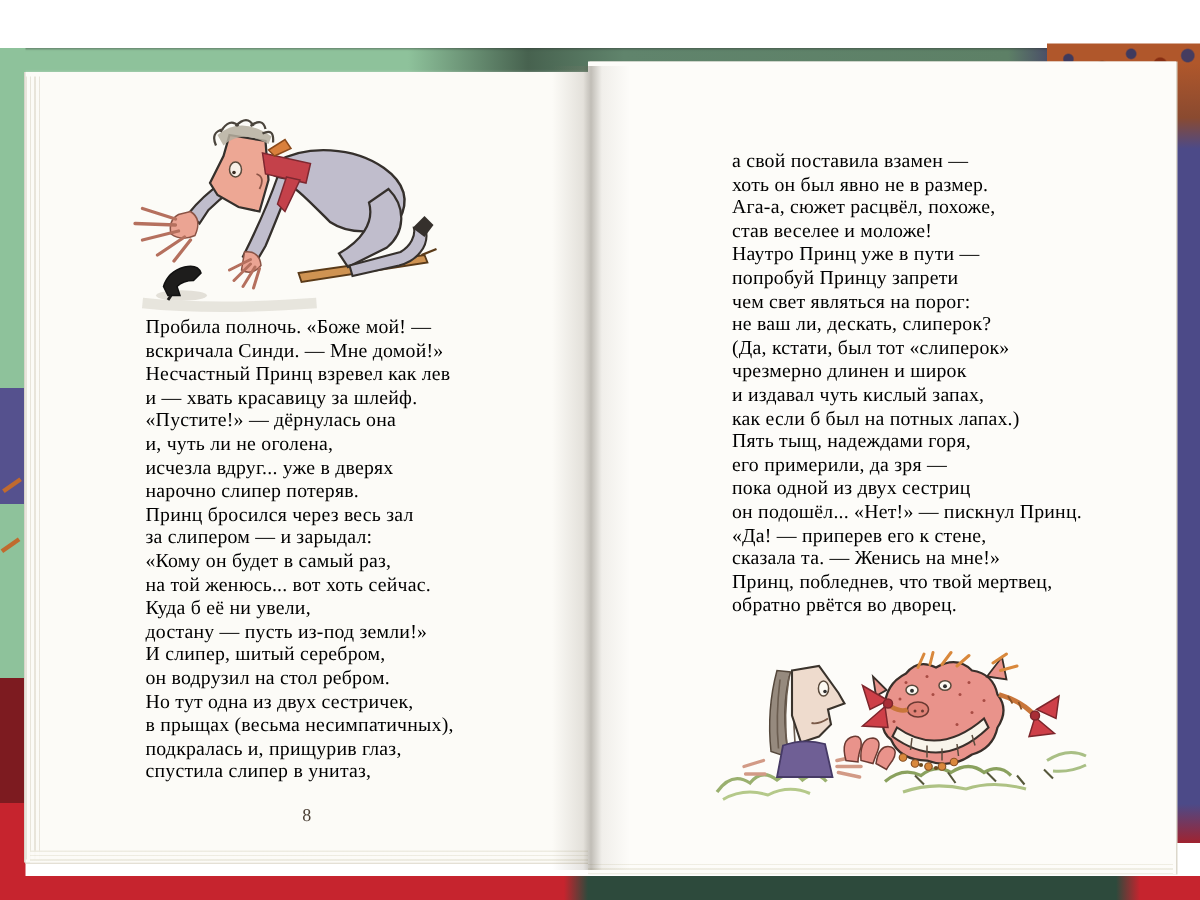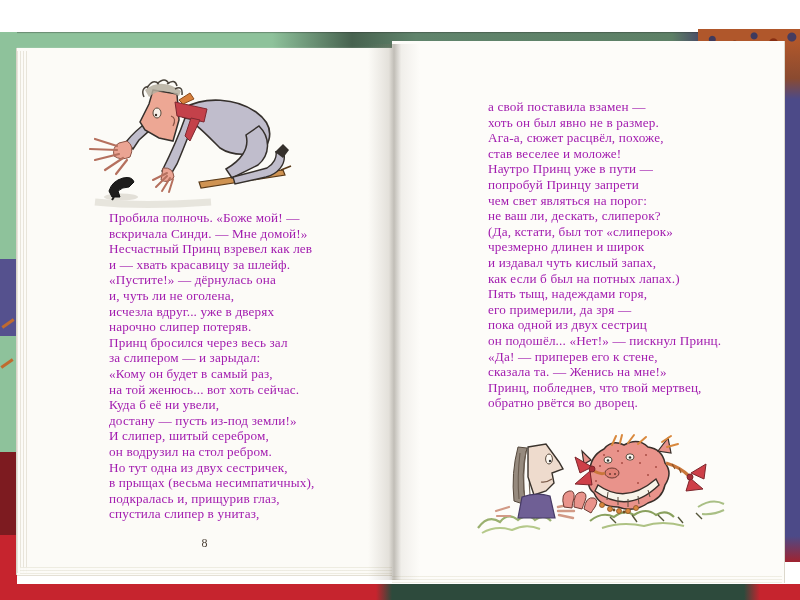--- a/index.html
+++ b/index.html
@@ -60,23 +60,23 @@
     opacity:.85;
   }
   .gutter-shadow{
     position:absolute;left:368px;top:44px;width:52px;height:536px;pointer-events:none;
     background:linear-gradient(90deg,rgba(130,120,105,0) 0%,rgba(130,120,105,.20) 40%,
                rgba(95,88,75,.38) 50%,rgba(130,120,105,.10) 64%,rgba(130,120,105,0) 100%);
   }
   
   .poem{
     position:absolute;white-space:pre-line;
-    font-size:13.2px;line-height:15.6px;letter-spacing:.15px;color:#a21caf;
-  }
-  .poem-left{left:92px;top:162px;width:280px;}
+    font-size:13.2px;line-height:15.6px;letter-spacing:.15px;color:#000000;
+  }
+  .poem-left{left:80px;top:162px;width:280px;}
   .poem-right{left:96px;top:58px;width:290px;}
   .page-number{
     position:absolute;left:0;top:488px;width:375px;text-align:center;
     font-size:12px;color:#4a3f35;
   }
   
   .illus{position:absolute;}
   .illus-left{left:66px;top:8px;width:262px;height:162px;}
   .illus-right{left:70px;top:392px;width:272px;height:128px;}
 </style>

